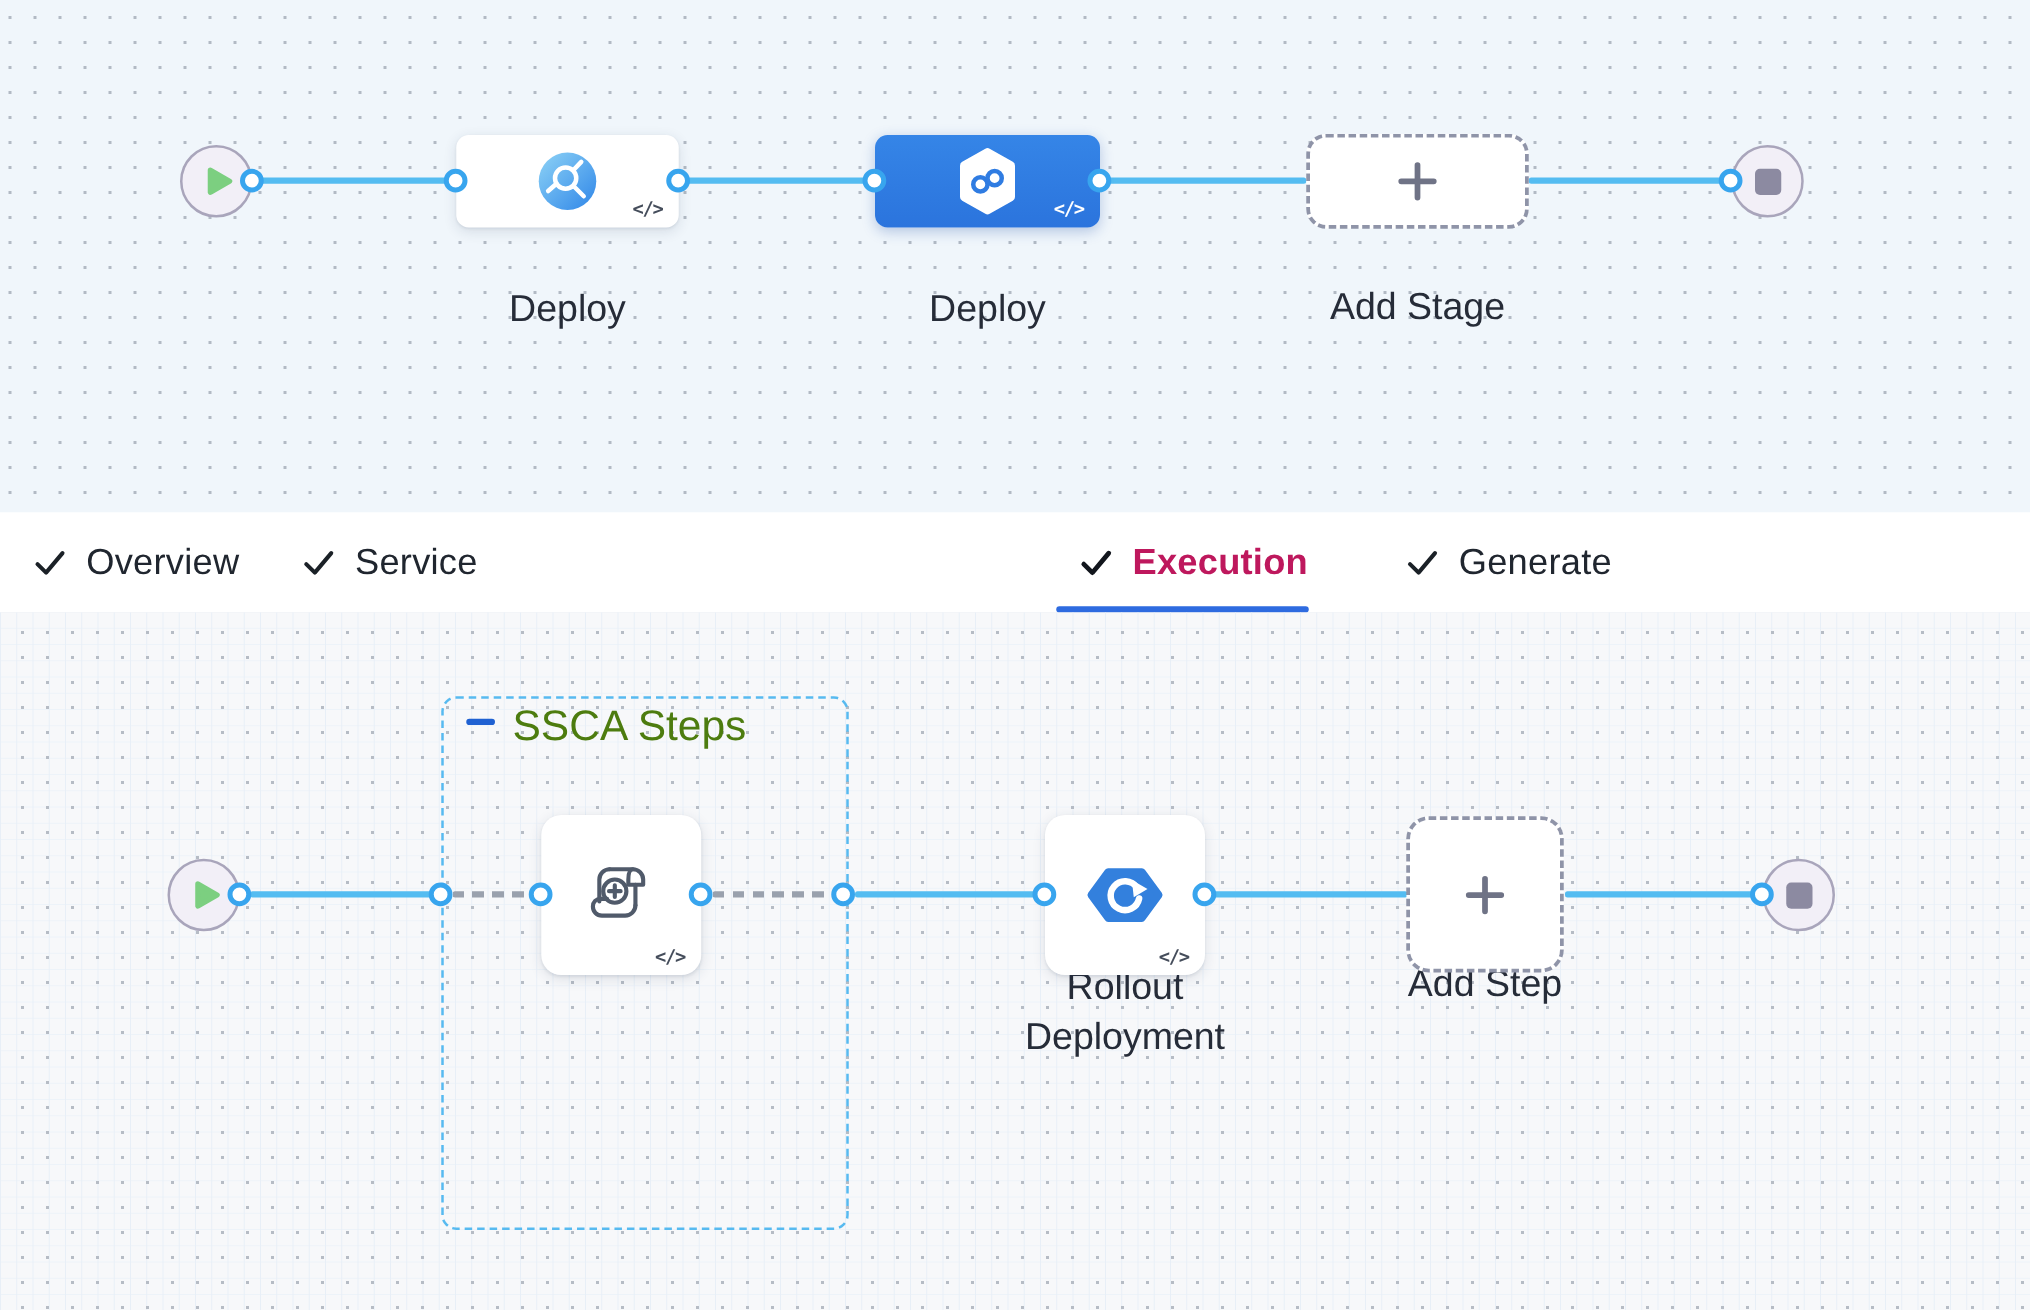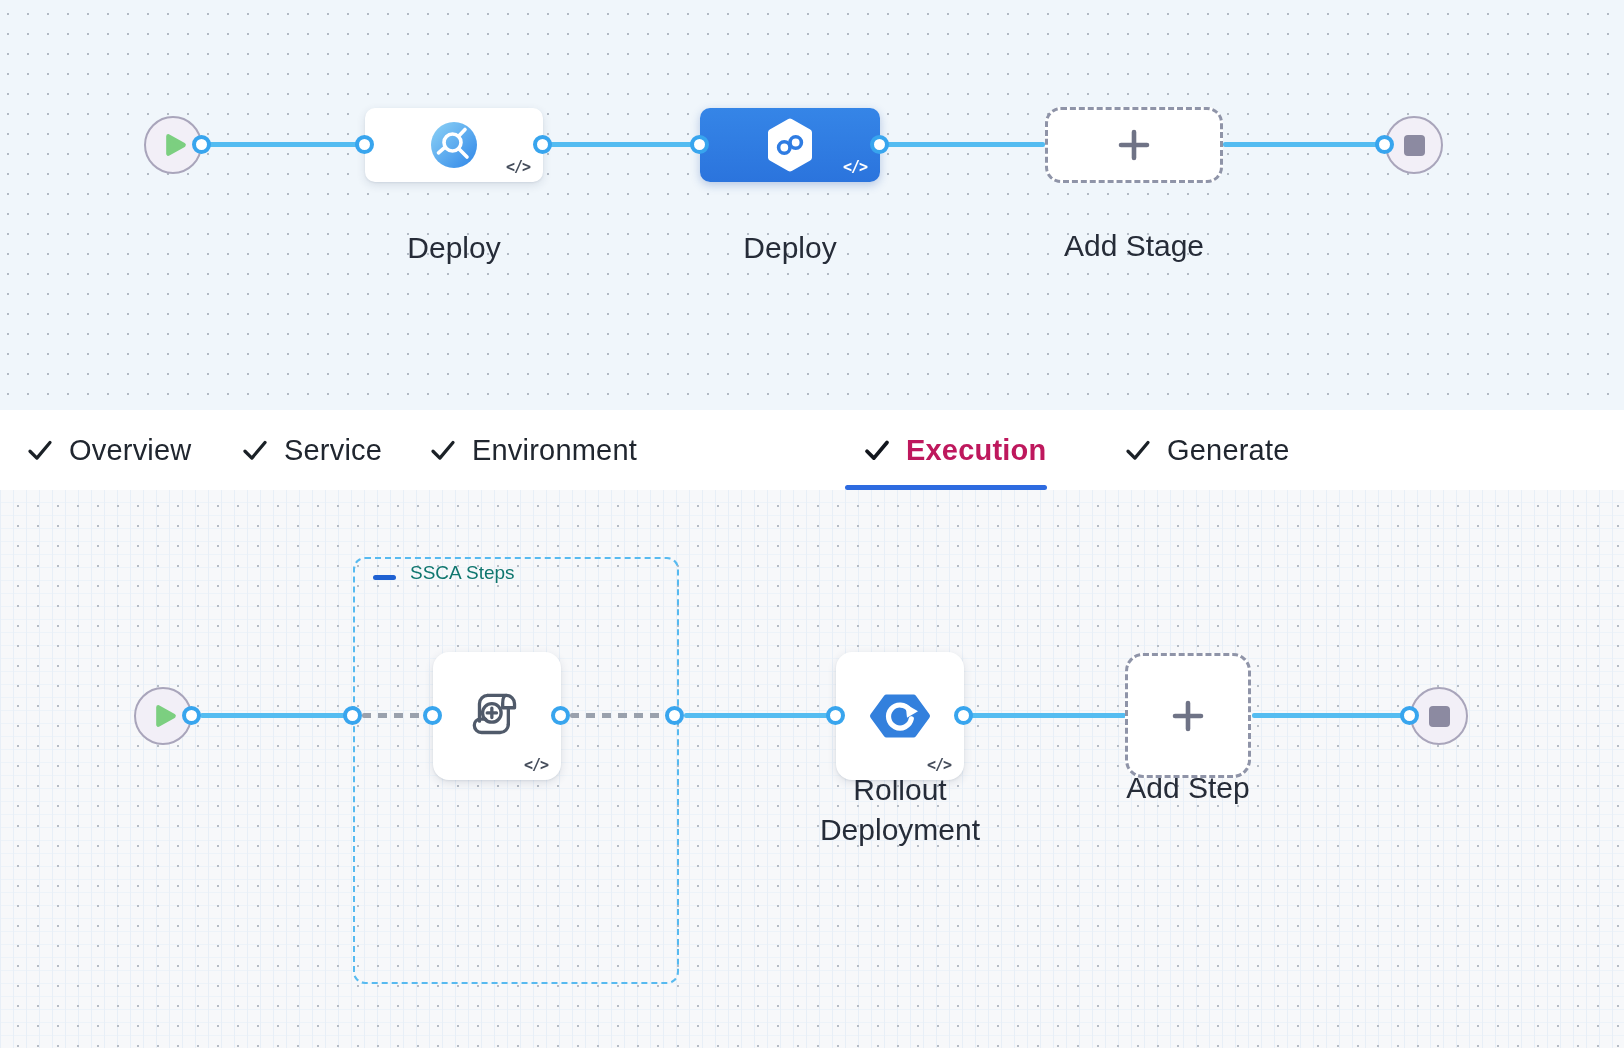--- a/index.html
+++ b/index.html
@@ -47,21 +47,21 @@
   .card.square{border-radius:16px;}
   .card.deploy{background:linear-gradient(180deg,#3585e7,#2b74dd); box-shadow:0 3px 10px rgba(30,80,170,.28);}
   .dashed-card{position:absolute; background:#ffffff; border:3.5px dashed #8f94a8; z-index:4; display:flex; align-items:center; justify-content:center;}
   .code-badge{position:absolute; right:13px; bottom:6px; font-family:"DejaVu Sans Mono", monospace; font-size:15px; font-weight:bold; color:#454d5b; letter-spacing:-1px;}
   .code-badge.light{color:#ffffff;}
   .node-label{position:absolute; text-align:center; font-size:30px; color:#262c38; z-index:3; line-height:40px;}
 
   
   .step-group{position:absolute; left:353px; top:557px; width:322px; height:423px; border:2px dashed #57baf0; border-radius:12px; z-index:1;}
   .group-collapse{position:absolute; left:18px; top:16px; width:23px; height:5px; background:#1f61d2; border-radius:3px; cursor:pointer;}
-  .group-title{position:absolute; left:55px; top:3px; font-size:19px; color:#0f766e;}
+  .group-title{position:absolute; left:55px; top:3px; font-size:34px; color:#4d7c0f;}
 </style>
 </head>
 <body>
 
 <div class="page">
 
   <div class="canvas-top"></div>
 
   <div class="edge" style="left:200px; top:142px; width:168px;"></div>
   <div class="edge" style="left:543px; top:142px; width:157px;"></div>
@@ -141,28 +141,20 @@
       <span class="tab-label">Overview</span>
     </div>
     <div class="tab" style="left:240px;">
       <span class="check">
         <svg viewBox="0 0 24 24" width="30" height="30" fill="none" stroke="#1b2127" stroke-width="2.6" stroke-linecap="round" stroke-linejoin="round">
             <path d="M4 13 L9.5 18.5 L20 6"></path>
           </svg>
       </span>
       <span class="tab-label">Service</span>
     </div>
-    <div class="tab" style="left:428px;">
-      <span class="check">
-        <svg viewBox="0 0 24 24" width="30" height="30" fill="none" stroke="#1b2127" stroke-width="2.6" stroke-linecap="round" stroke-linejoin="round">
-            <path d="M4 13 L9.5 18.5 L20 6"></path>
-          </svg>
-      </span>
-      <span class="tab-label">Environment</span>
-    </div>
     <div class="tab active" style="left:862px;">
       <span class="check">
         <svg viewBox="0 0 24 24" width="30" height="30" fill="none" stroke="#12161d" stroke-width="3" stroke-linecap="round" stroke-linejoin="round">
             <path d="M4 13 L9.5 18.5 L20 6"></path>
           </svg>
       </span>
       <span class="tab-label">Execution</span>
     </div>
     <div class="tab" style="left:1123px;">
       <span class="check">

